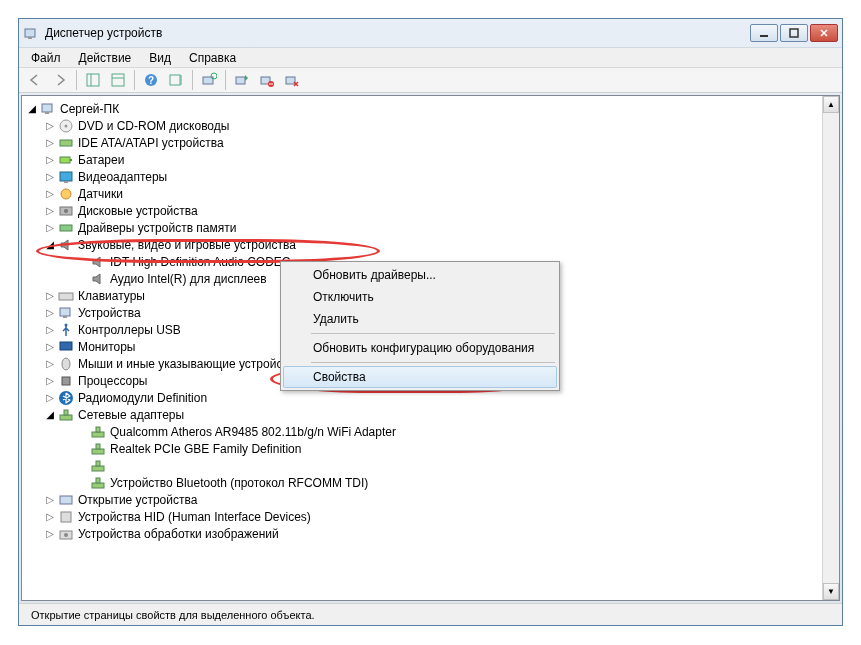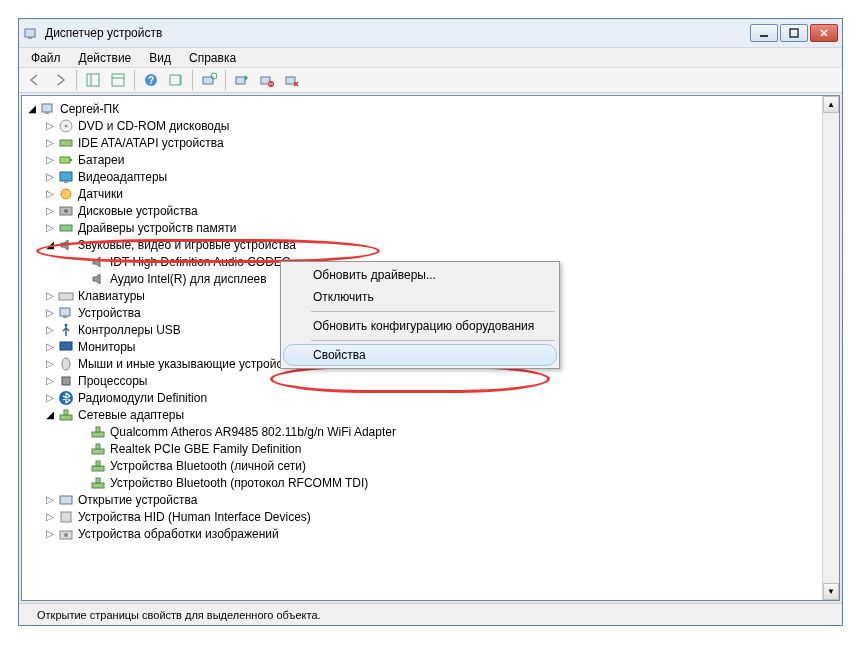--- a/index.html
+++ b/index.html
@@ -15,30 +15,30 @@
 .menubar { height: 20px; background: #f0f0f0; border-top: 1px solid #d0d8e0; display: flex; align-items: center; padding: 0 4px; gap: 2px; }
 .menuitem { padding: 2px 8px; cursor: pointer; }
 .toolbar { height: 26px; background: #f5f5f5; border-top: 1px solid #d8d8d8; border-bottom: 1px solid #d0d0d0; display: flex; align-items: center; padding: 0 4px; gap: 1px; }
 .tbtn { width: 24px; height: 22px; display: flex; align-items: center; justify-content: center; cursor: pointer; border-radius: 2px; }
 .tsep { width: 1px; height: 20px; background: #c0c0c0; margin: 0 3px; }
 .content { flex: 1; display: flex; background: #fff; border: 1px solid #828790; margin: 2px; position: relative; }
 .tree { flex: 1; overflow: auto; padding: 4px 2px; position: relative; }
 .scrollbar { width: 17px; background: #f0f0f0; border-left: 1px solid #d4d4d4; display: flex; flex-direction: column; }
 .sbtn { height: 17px; background: linear-gradient(to bottom, #f8f8f8, #e0e0e0); border: 1px solid #c0c0c0; display: flex; align-items: center; justify-content: center; cursor: pointer; font-size: 8px; }
 .sthumb { flex: 1; }
-.statusbar { height: 22px; background: #f0f0f0; border-top: 1px solid #d0d0d0; display: flex; align-items: center; padding: 0 18px; font-size: 11px; }
+.statusbar { height: 22px; background: #f0f0f0; border-top: 1px solid #d0d0d0; display: flex; align-items: center; padding: 0 12px; font-size: 11px; }
 .noderow { display: flex; align-items: center; height: 17px; padding-left: 2px; white-space: nowrap; cursor: pointer; }
 .arrow { width: 12px; height: 12px; display: inline-flex; align-items: center; justify-content: center; color: #666; font-size: 10px; cursor: pointer; }
 .arrow.open { color: #000; }
 .noicon { width: 16px; height: 16px; margin: 0 2px; display: inline-flex; align-items: center; justify-content: center; }
 .nodelabel { padding: 0 2px; }
 .indent { display: inline-block; }
 .ctxmenu { position: absolute; background: #f0f0f0; border: 1px solid #979797; box-shadow: 2px 2px 4px rgba(0,0,0,.25); padding: 2px; min-width: 280px; z-index: 100; }
 .ctxitem { padding: 4px 20px 4px 30px; cursor: pointer; font-size: 12px; }
-.ctxitem.highlighted { background: linear-gradient(to bottom, #eaf3fb, #d6e8f7); border: 1px solid #a8c8e4; border-radius: 10px; padding: 3px 19px 3px 29px; }
+.ctxitem.highlighted { background: linear-gradient(to bottom, #eaf3fb, #d6e8f7); border: 1px solid #a8c8e4; border-radius: 2px; padding: 3px 19px 3px 29px; }
 .ctxsep { height: 1px; background: #c0c0c0; margin: 3px 2px 3px 28px; }
 .highlight-oval { position: absolute; border: 3px solid #e53935; border-radius: 50% / 70%; pointer-events: none; z-index: 50; }
 svg { display: block; }
 </style>
 </head>
 <body>
 
 <div class="outer">
 <div class="window">
 
@@ -367,21 +367,20 @@
           </div>
           <div class="noderow">
             <span class="indent" style="width:50px"></span>
             <span class="arrow "></span>
             <span class="noicon">
               <svg width="16" height="16">
                 <rect x="2" y="8" width="12" height="5" fill="#9c7" stroke="#585"></rect>
                 <rect x="6" y="3" width="4" height="5" fill="#9c7" stroke="#585"></rect>
               </svg>
             </span>
-            <span class="nodelabel">Устройства Bluetooth (личной сети)</span>
           </div>
           <div class="noderow">
             <span class="indent" style="width:50px"></span>
             <span class="arrow "></span>
             <span class="noicon">
               <svg width="16" height="16">
                 <rect x="2" y="8" width="12" height="5" fill="#9c7" stroke="#585"></rect>
                 <rect x="6" y="3" width="4" height="5" fill="#9c7" stroke="#585"></rect>
               </svg>
             </span>
@@ -421,20 +420,21 @@
         </div>
     <div class="scrollbar">
       <div class="sbtn">▲</div>
       <div class="sthumb"></div>
       <div class="sbtn">▼</div>
     </div>
 
     <div class="ctxmenu" style="left:258px; top:165px;">
       <div class="ctxitem">Обновить драйверы...</div>
       <div class="ctxitem">Отключить</div>
+      <div class="ctxitem">Удалить</div>
       <div class="ctxsep"></div>
       <div class="ctxitem">Обновить конфигурацию оборудования</div>
       <div class="ctxsep"></div>
       <div class="ctxitem highlighted">Свойства</div>
     </div>
 
     <div class="highlight-oval" style="left:14px; top:143px; width:344px; height:24px;"></div>
     <div class="highlight-oval" style="left:248px; top:269px; width:280px; height:28px;"></div>
   </div>
 

